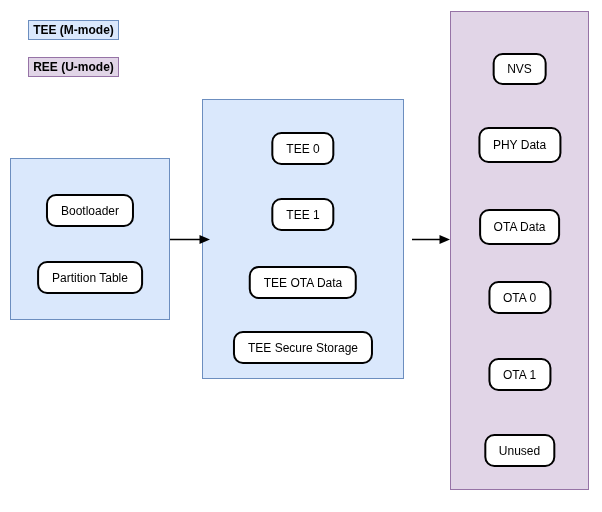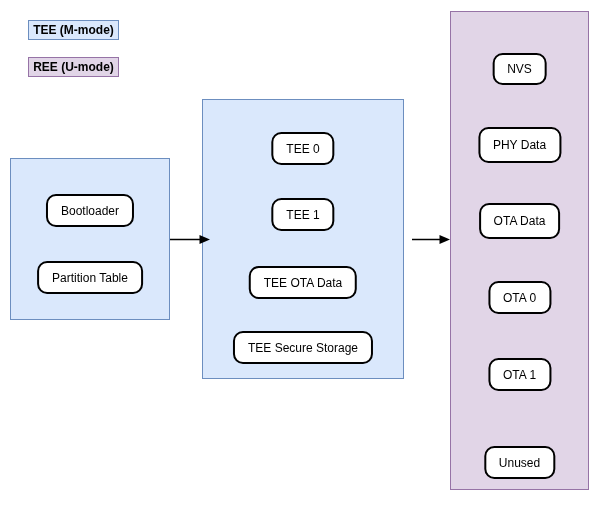--- a/index.html
+++ b/index.html
@@ -38,24 +38,24 @@
   }
   
   .n-bootloader{top:35px;}
   .n-partition{top:102px;}
   .n-tee0{top:32px;}
   .n-tee1{top:98px;}
   .n-teeota{top:166px;}
   .n-teesec{top:231px;}
   .n-nvs{top:41px;height:32px;}
   .n-phy{top:115px;height:36px;}
-  .n-otadata{top:191px;height:36px;}
+  .n-otadata{top:197px;height:36px;}
   .n-ota0{top:269px;justify-content:center;}
   .n-ota1{top:346px;}
-  .n-unused{top:434px;}
+  .n-unused{top:422px;}
 
   svg.edges{position:absolute;left:0;top:0;pointer-events:none;}
 </style>
 </head>
 <body>
 
 <div class="canvas">
 
   <div class="legend-chip legend-tee">
     <span>TEE (M-mode)</span>

